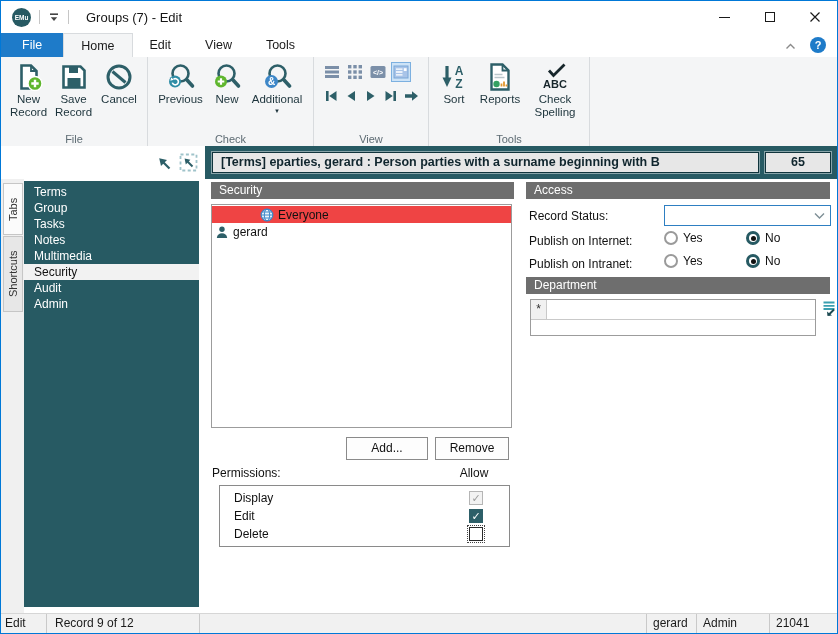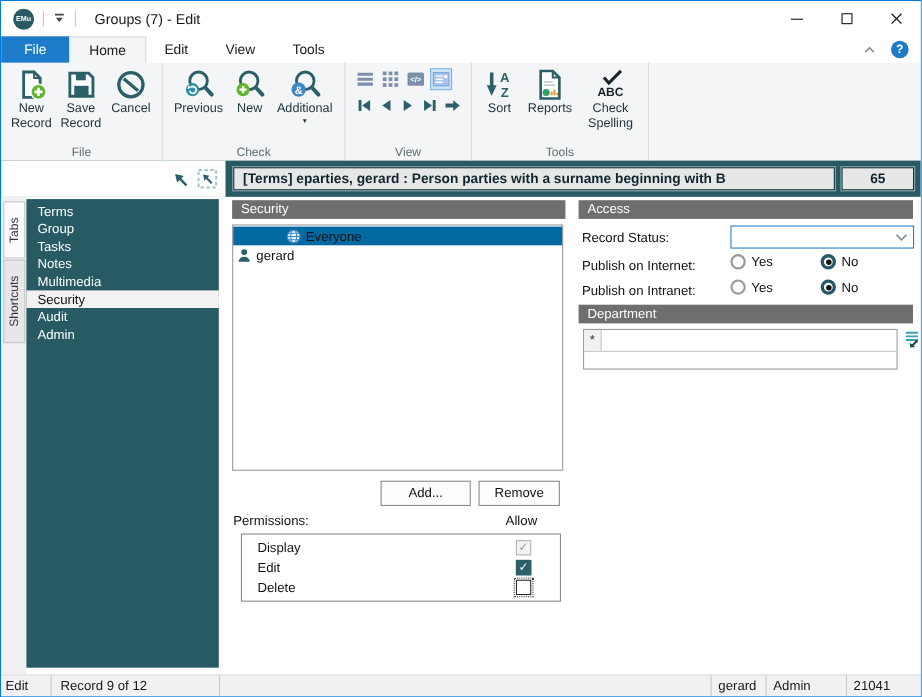--- a/index.html
+++ b/index.html
@@ -58,21 +58,21 @@
   .side-item.selected { background:#f2f2f2; color:#101010; }
   .content { position:absolute; left:198px; top:0; right:0; bottom:0; background:#fff; }
 
   .panel-header { position:absolute; height:17px; line-height:17px; background:#6e6e6e; color:#fff; font-size:12px; padding-left:8px; }
   #sec-h { left:12px; top:3px; width:303px; }
   #acc-h { left:327px; top:3px; width:304px; }
   #dep-h { left:327px; top:98px; width:304px; }
 
   .user-list { position:absolute; left:12px; top:25px; width:301px; height:224px; border:1px solid #9c9c9c; background:#fff; padding-top:1px; }
   .user-item { height:17px; display:flex; align-items:center; gap:4px; padding-left:3px; font-size:12px; color:#111; }
-  .user-item.selected { background:#0369a1;padding-left:48px; }
+  .user-item.selected { background:#ef4444;padding-left:48px; }
   .user-item svg { flex:none; }
 
   .btn { position:absolute; height:23px; background:#fdfdfd; border:1px solid #8a8a8a; font-size:12px; color:#111; text-align:center; line-height:20px; font-family:inherit; }
   #add-btn { left:147px; top:258px; width:82px; }
   #remove-btn { left:236px; top:258px; width:74px; }
 
   .plabel { position:absolute; left:13px; top:287px; font-size:12px; color:#111; }
   .alabel { position:absolute; left:252px; top:287px; width:46px; text-align:center; font-size:12px; color:#111; }
   .perm-box { position:absolute; left:20px; top:306px; width:291px; height:62px; border:1px solid #8a8a8a; padding-top:3px; }
   .perm-row { height:18px; display:flex; align-items:center; padding-left:14px; font-size:12px; color:#111; }

